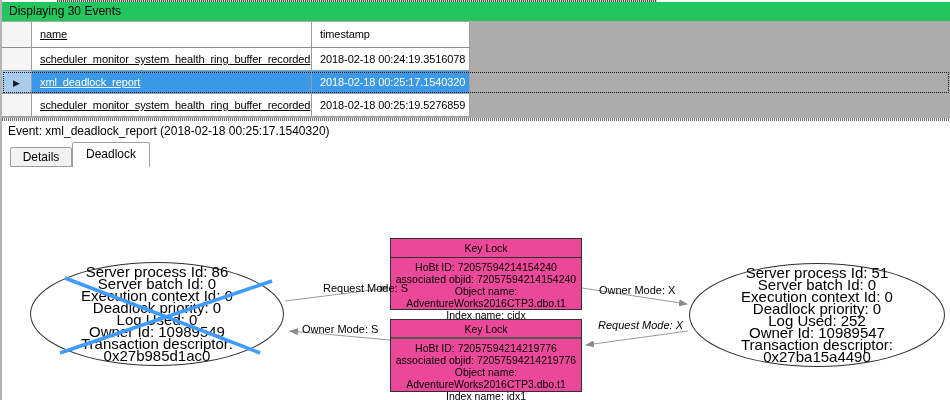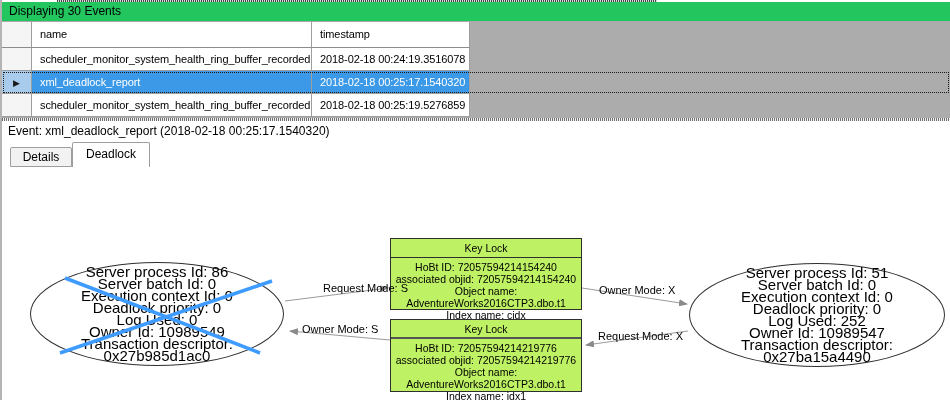--- a/index.html
+++ b/index.html
@@ -29,21 +29,21 @@
     background:#acacac; font-size:11px; letter-spacing:-0.1px;
   }
   .grid-row { display:flex; height:23px; }
   .grid-row.header { height:26px; }
   .cell {
     background:#fff; border-right:1px solid #9e9e9e; border-bottom:1px solid #9e9e9e;
     padding:0 0 0 8px; line-height:22px; white-space:nowrap; overflow:hidden;
   }
   .header .cell { line-height:25px; border-bottom:1px solid #8c8c8c; }
   .sel-cell { width:30px; flex:none; background:#f5f5f5; padding:0; text-align:center; }
-  .name-cell { width:280px; flex:none; }
+  .name-cell { width:280px; flex:none;text-decoration:underline; }
   .ts-cell  { width:158px; flex:none; }
   .grid-row.selected .name-cell, .grid-row.selected .ts-cell {
     background:#3b99e8; color:#fff;
   }
   .grid-row.selected { outline:1px dotted #1a1a1a; outline-offset:-2px; }
   .grid-row.selected .sel-cell { background:#a9cced; }
   .row-arrow { font-size:9px; color:#1a1a1a; line-height:22px; }
   
   .splitter {
     position:absolute; top:118px; left:0; width:948px; height:3px;
@@ -71,21 +71,21 @@
   .graph svg.overlay { position:absolute; top:0; left:0; pointer-events:none; z-index:3; }
   .process {
     position:absolute; border:1px solid #2f2f2f; border-radius:50%;
     background:#fff; display:flex; flex-direction:column; justify-content:center;
     text-align:center; font-size:15px; line-height:12px; z-index:1;
   }
   .process.left  { left:28px;  top:95px;  width:254px; height:104px; }
   .process.right { left:687px; top:96px;  width:256px; height:104px; }
   .resource {
     position:absolute; left:388px; width:192px; border:1px solid #2f2f2f;
-    background:#bef264; text-align:center; font-size:10.5px; z-index:1;
+    background:#ec4899; text-align:center; font-size:10.5px; z-index:1;
   }
   .resource.top { top:71px; height:72px; }
   .resource.bottom { top:152px; height:73px; }
   .resource .res-title { height:19px; line-height:19px; border-bottom:1px solid #2f2f2f; }
   .resource.bottom .res-title { border-bottom:2px solid #555; }
   .resource .res-body { padding-top:3px; line-height:12px; }
   .edge-label {
     position:absolute; font-size:11px; line-height:12px; white-space:nowrap; z-index:4;
   }
 </style>
@@ -180,14 +180,14 @@
     <line x1="388" y1="173" x2="288" y2="164" stroke="#9a9a9a" stroke-width="1" marker-end="url(#arrw)"></line>
     <line x1="580" y1="121" x2="685" y2="137" stroke="#9a9a9a" stroke-width="1" marker-end="url(#arrw)"></line>
     <line x1="686" y1="164" x2="584" y2="178" stroke="#9a9a9a" stroke-width="1" marker-end="url(#arrw)"></line>
     <line x1="63" y1="111" x2="258" y2="186" stroke="#3e9bff" stroke-width="3.5"></line>
     <line x1="270" y1="114" x2="58" y2="186" stroke="#3e9bff" stroke-width="3.5"></line>
   </svg>
 
   <div class="edge-label" style="left:296px; top:115px;margin-left:25px;">Request Mode: S</div>
   <div class="edge-label" style="left:300px; top:156px;">Owner Mode: S</div>
   <div class="edge-label" style="left:597px; top:117px;">Owner Mode: X</div>
-  <div class="edge-label" style="left:596px; top:163px;">Request Mode: X</div>
+  <div class="edge-label" style="left:596px; top:152px;font-style:italic;">Request Mode: X</div>
 </div>
 
 </body></html>

